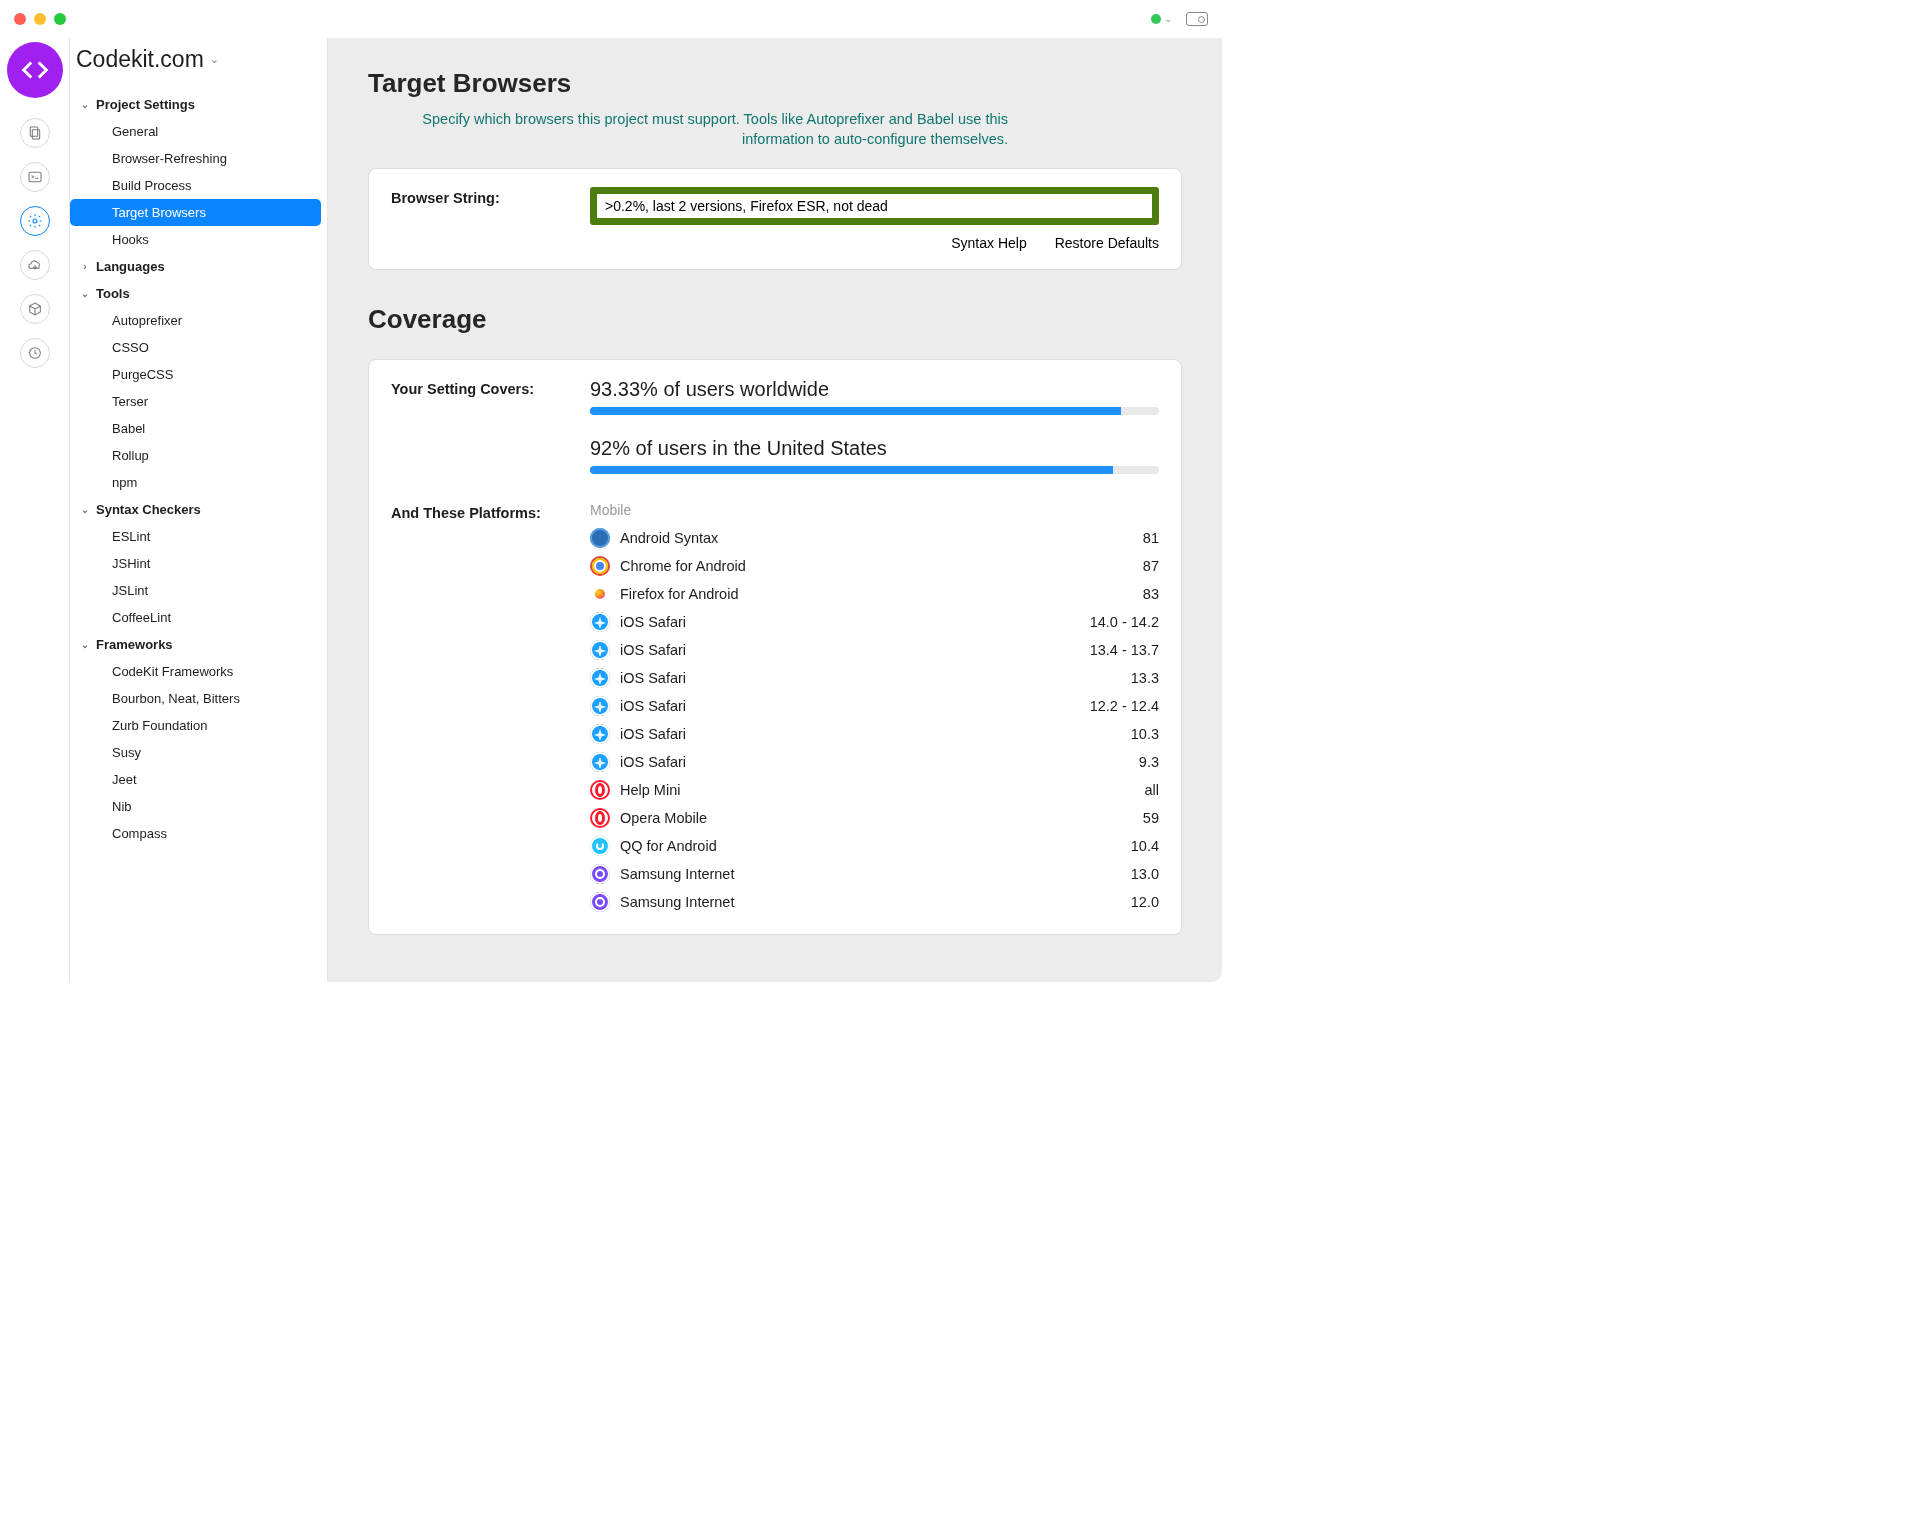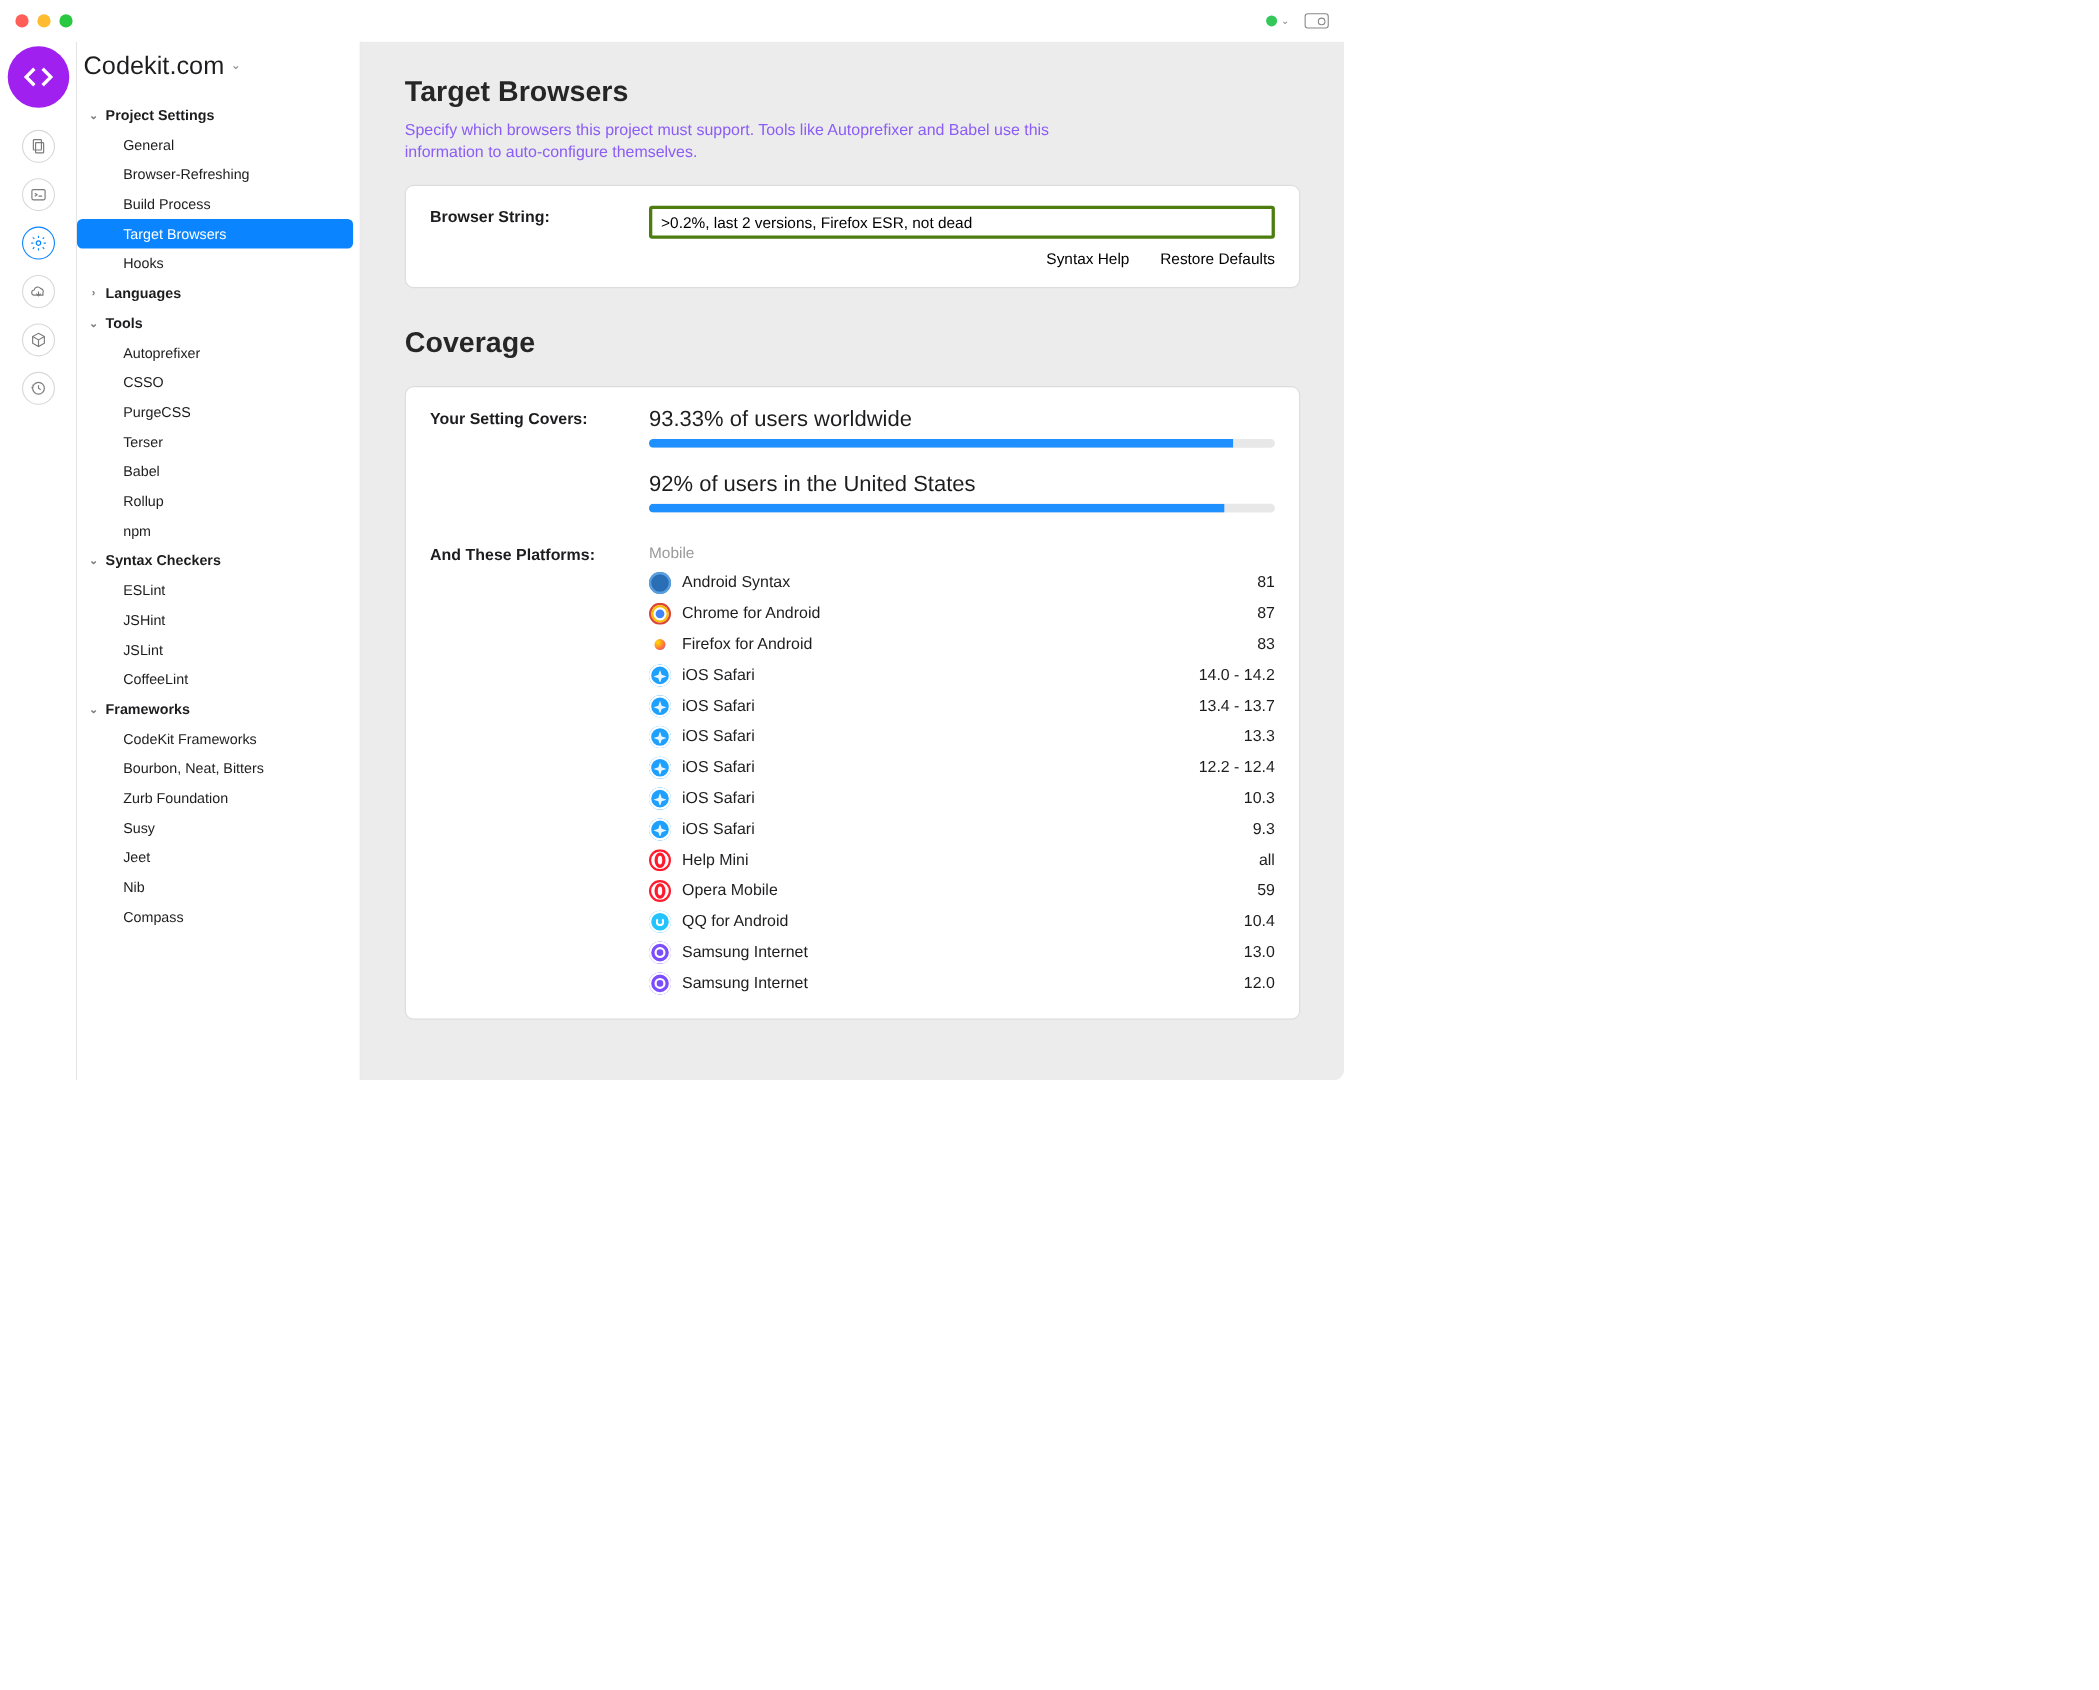--- a/index.html
+++ b/index.html
@@ -78,33 +78,33 @@
 .item { padding: 6px 0 6px 42px; cursor: default; }
 .item.selected { background: #0a84ff; color: #fff; border-radius: 5px; margin: 0 6px 0 0; padding-left: 42px; }
 
 .main {
   flex: 1;
   background: #ececec;
   overflow-y: auto;
   padding: 30px 40px 40px 40px;
 }
 h1 { font-size: 26px; font-weight: 600; margin-bottom: 10px; color: #262626; }
-.subtitle { font-size: 14.5px; color: #8b5cf6; line-height: 1.4; max-width: 640px; margin-bottom: 18px; }
+.subtitle { font-size: 14.5px; color: #0f766e; line-height: 1.4; max-width: 640px; margin-bottom: 18px; text-align: right; }
 .card {
   background: #fff;
   border: 1px solid #dcdcdc;
   border-radius: 8px;
   padding: 18px 22px;
 }
 .row { display: flex; align-items: flex-start; gap: 29px; }
 .row-label { width: 170px; font-weight: 600; font-size: 14.5px; padding-top: 3px; }
 .row-body { flex: 1; }
 .text-input {
   width: 100%; font-size: 14px; padding: 4px 8px;
-  border: 3px solid #4d7c0f; border-radius: 3px;
+  border: 7px solid #4d7c0f; border-radius: 3px;
   font-family: inherit;
 }
 .links { display: flex; justify-content: flex-end; gap: 28px; margin-top: 10px; font-size: 14px; }
 .links a { color: #000000; text-decoration: none; }
 
 .cov-text { font-size: 20px; margin-bottom: 6px; }
 .bar { height: 8px; background: #e8e8e8; border-radius: 4px; overflow: hidden; margin-bottom: 22px; }
 .bar-fill { height: 100%; background: #1e90ff; }
 
 .plat-header { color: #9a9a9a; font-size: 14px; margin-bottom: 6px; }

